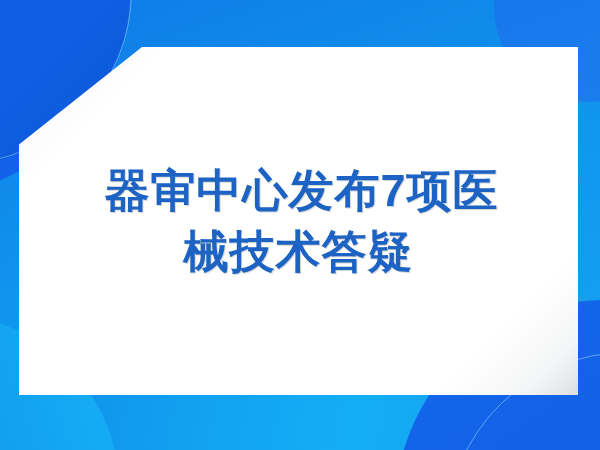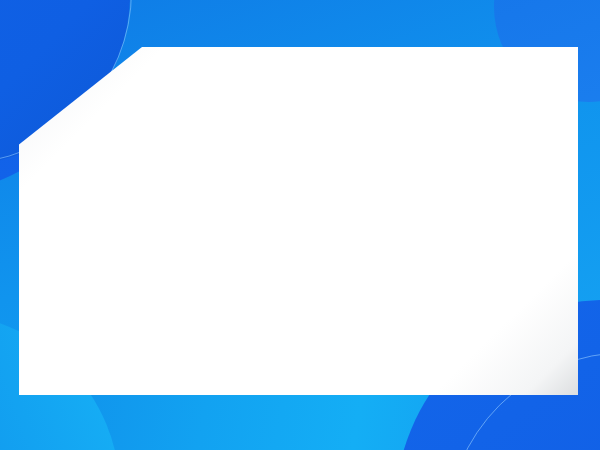--- a/index.html
+++ b/index.html
@@ -158,16 +158,18 @@
 
   <div class="circle-tr"></div>
 
   <div class="band-bottom"></div>
   <div class="circle-bl"></div>
   <div class="circle-br"></div>
   <div class="arc-br"></div>
 
   <div class="card">
     <div class="card-inner">
+      <div class="title-line l1">器审中心发布7项医</div>
+      <div class="title-line l2">械技术答疑</div>
     </div>
   </div>
 
 </div>
 
 </body></html>

